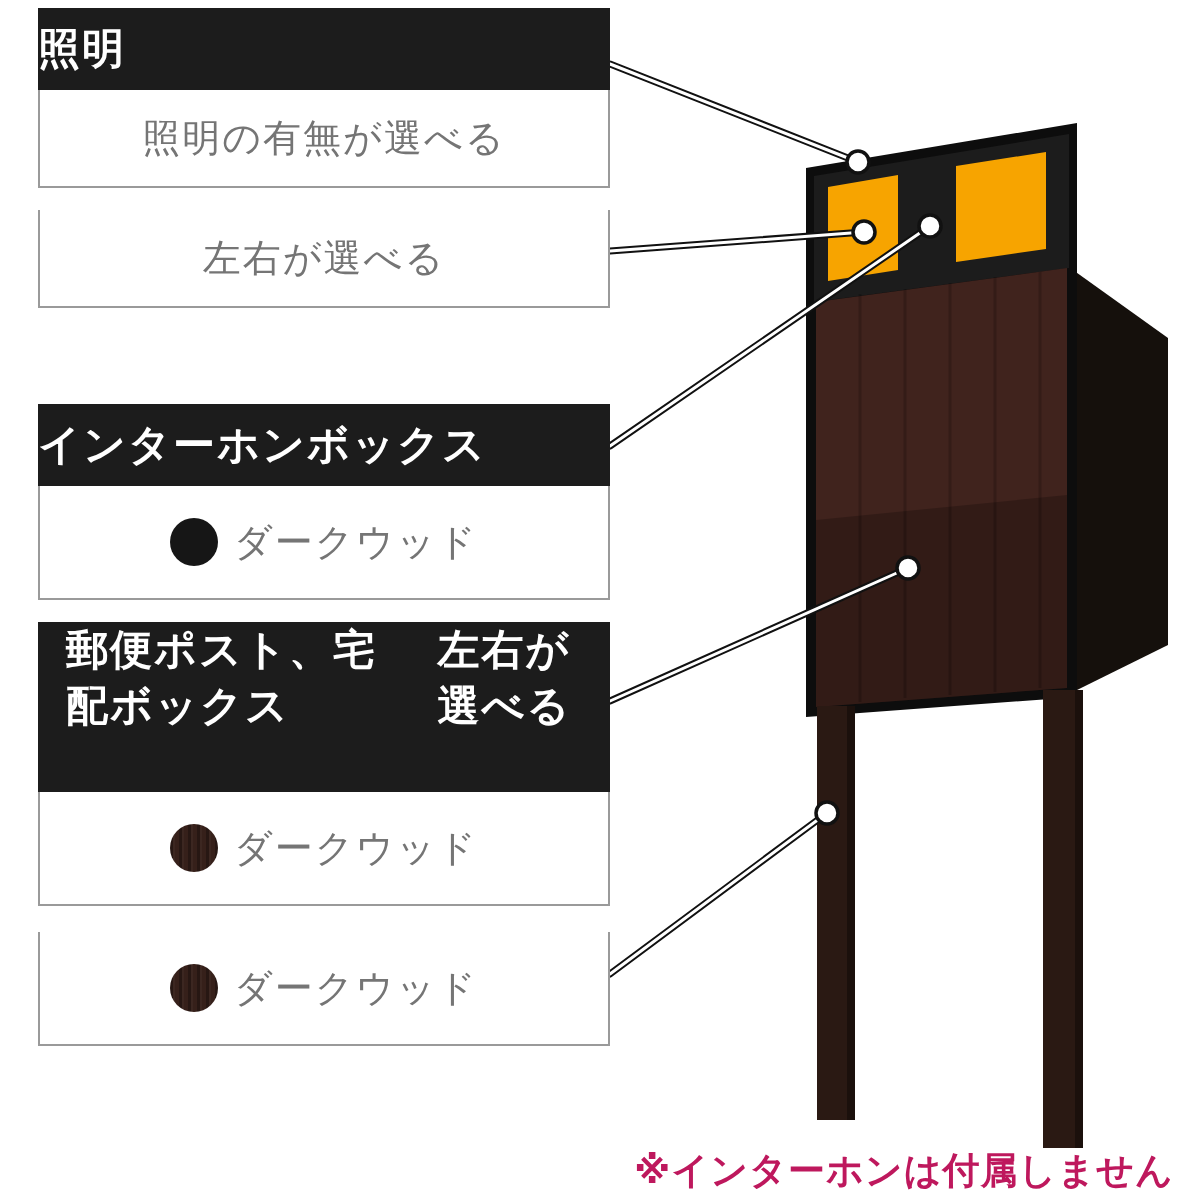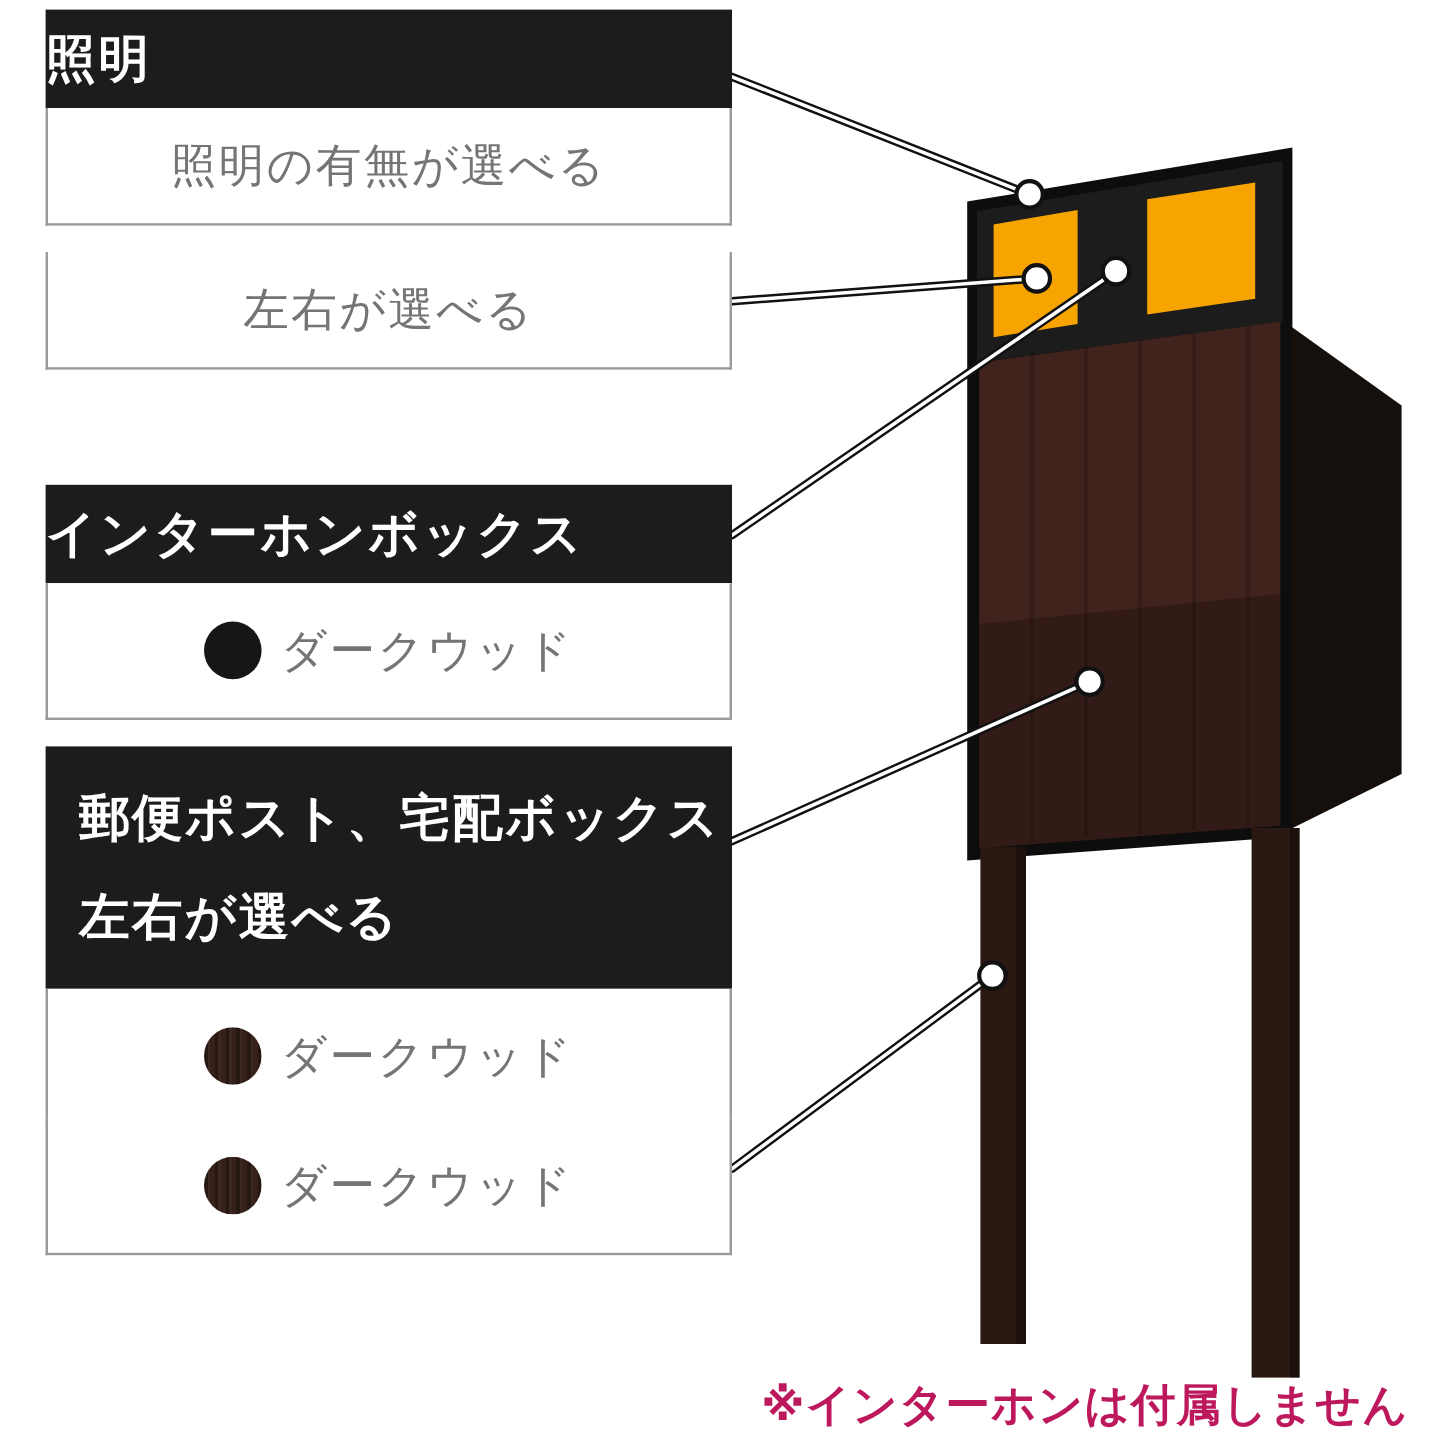--- a/index.html
+++ b/index.html
@@ -10,21 +10,21 @@
   .scene{position:absolute;left:0;top:0;width:1200px;height:1200px;}
 
   
   .label-box{position:absolute;left:38px;width:572px;}
   .lb-header{
     background:#1c1c1c;color:#ffffff;height:82px;
     display:flex;align-items:center;justify-content:flex-start;
     font-size:42px;font-weight:bold;letter-spacing:2px;
   }
   .lb-header.two-line{
-    height:202px;flex-direction:column;align-items:flex-start;
+    height:170px;flex-direction:row;align-items:flex-start;
     justify-content:center;padding-left:28px;box-sizing:border-box;gap:26px;
   }
   .lb-body{
     background:#ffffff;border:2px solid #9a9a9a;border-top:none;height:98px;
     display:flex;align-items:center;justify-content:center;gap:16px;
     font-size:38px;color:#757575;letter-spacing:2px;box-sizing:border-box;
   }
   .lb-body.tall{height:114px;}
   .swatch{
     width:48px;height:48px;border-radius:50%;flex:0 0 auto;

